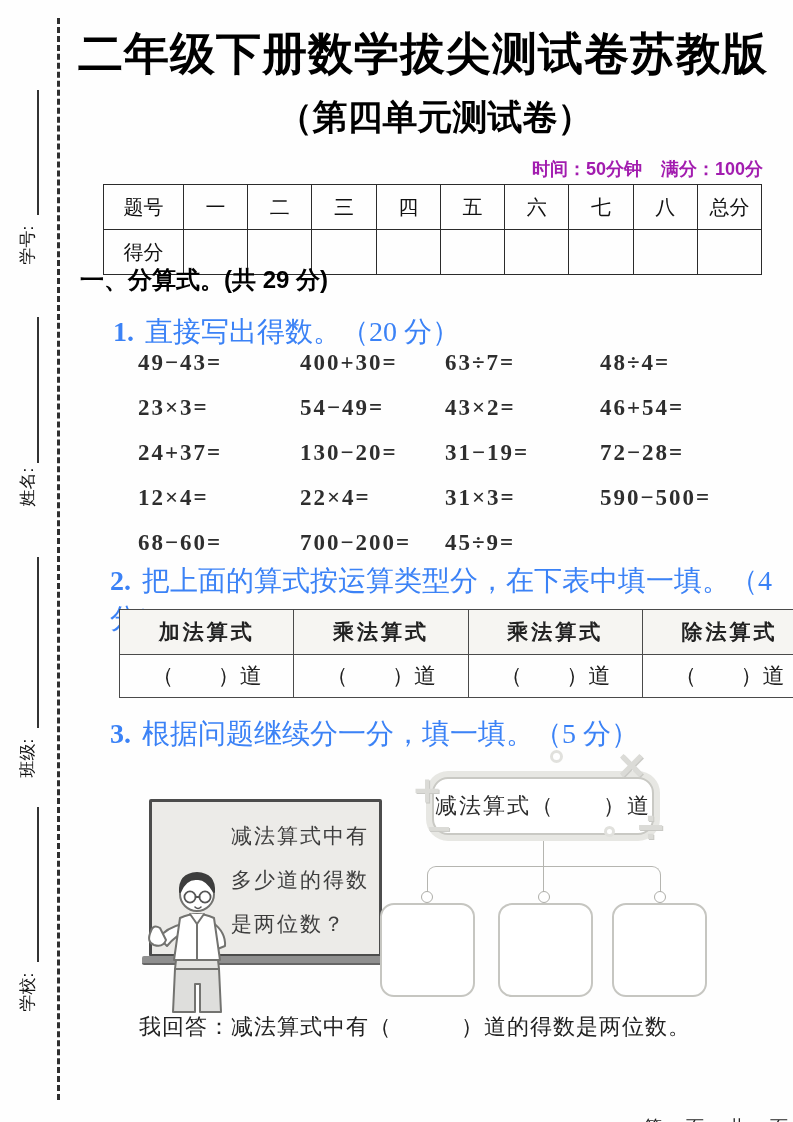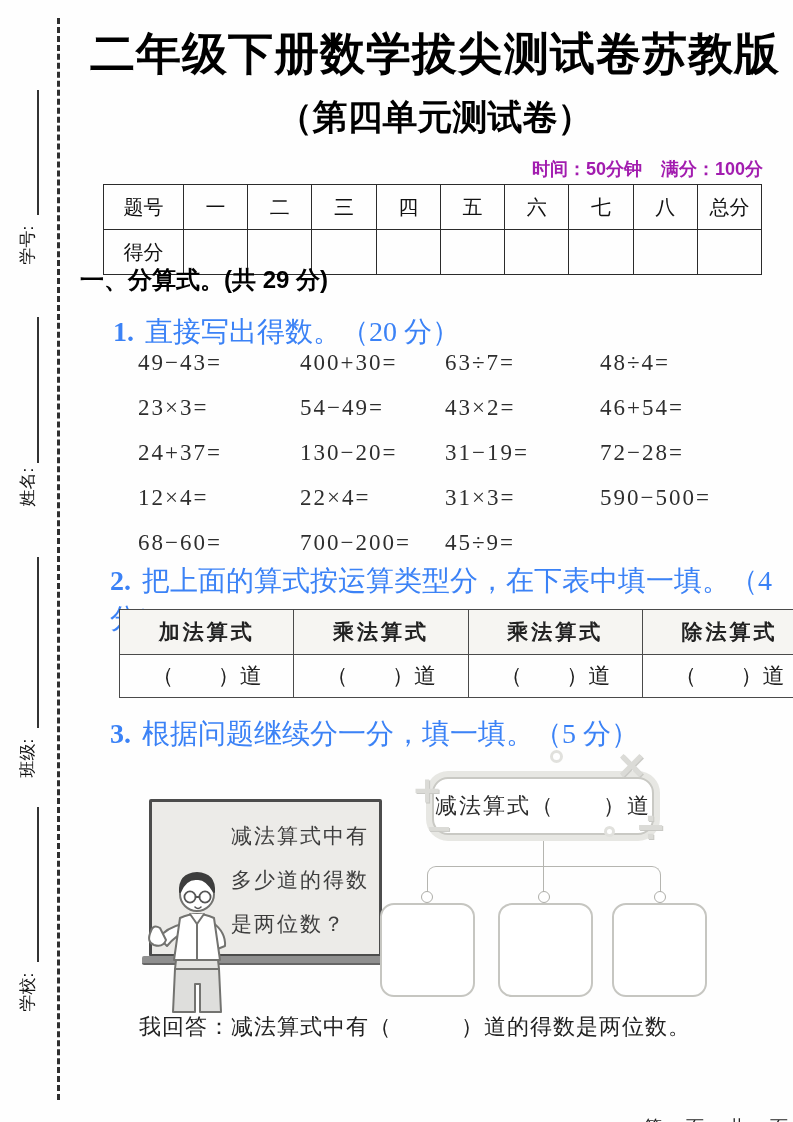--- a/index.html
+++ b/index.html
@@ -11,21 +11,21 @@
   }
   
   .dashed-line { position:absolute; left:57px; top:18px; height:1082px; width:0; border-left:3px dashed #2f2f2f; }
   .m-line { position:absolute; left:37px; width:2px; background:#333; }
   .m-label {
     position:absolute; left:-24px; width:104px; height:22px; line-height:22px;
     text-align:center; transform:rotate(-90deg); font-size:17px; color:#111;
     font-family:"Liberation Sans", sans-serif;
   }
   
-  .title { position:absolute; top:24px; left:78px; width:714px; text-align:center;
+  .title { position:absolute; top:24px; left:78px; width:714px; 
            font-size:45px; font-weight:bold; letter-spacing:1px; color:#000; }
   .subtitle { position:absolute; top:94px; left:78px; width:714px; text-align:center;
               font-size:35px; font-weight:bold; color:#000; }
   .meta { position:absolute; top:157px; right:30px; font-size:18px; font-weight:bold; color:#a21caf; }
   .meta span + span { margin-left:14px; }
   
   table.score { position:absolute; left:103px; top:184px; width:659px;
                 border-collapse:collapse; table-layout:fixed; }
   table.score th, table.score td {
     border:1.6px solid #2b2b2b; height:45px; text-align:center;
@@ -34,21 +34,21 @@
   table.score .c0 { width:80px; }
   
   .sec-head { position:absolute; left:80px; top:264px; font-size:24px; font-weight:bold; color:#000; }
   .kai { font-family:"Liberation Serif", serif; }
   .q-line { position:absolute; font-size:28px; color:#3b82f6; }
   .q-num { font-family:"Liberation Serif", serif; font-weight:bold; margin-right:11px; }
   
   .problems { position:absolute; left:138px; top:350px; width:616px; display:grid;
               grid-template-columns:162px 145px 155px 152px; grid-auto-rows:45px;
               font-family:"Liberation Serif", serif; font-size:23px; color:#2e2e2e; }
-  .problems span { letter-spacing:2px; white-space:nowrap; }
+  .problems span { letter-spacing:2px; white-space:nowrap;font-weight:bold; }
   
   table.q2 { position:absolute; left:119px; top:609px; width:698px;
              border-collapse:collapse; table-layout:fixed; border:1.6px solid #4a4a4a; }
   table.q2 th, table.q2 td { border:1.2px solid #4a4a4a; text-align:center;
              font-family:"Liberation Serif", serif; color:#222; }
   table.q2 th { height:45px; font-size:21px; font-weight:bold; letter-spacing:3px; background:#f6f5f2; }
   table.q2 td { height:43px; font-size:22px; font-weight:normal; }
   
   .board { position:absolute; left:149px; top:799px; width:233px; height:158px;
            background:#ecebe8; border:3px solid #4c4c4c; border-radius:2px; }

